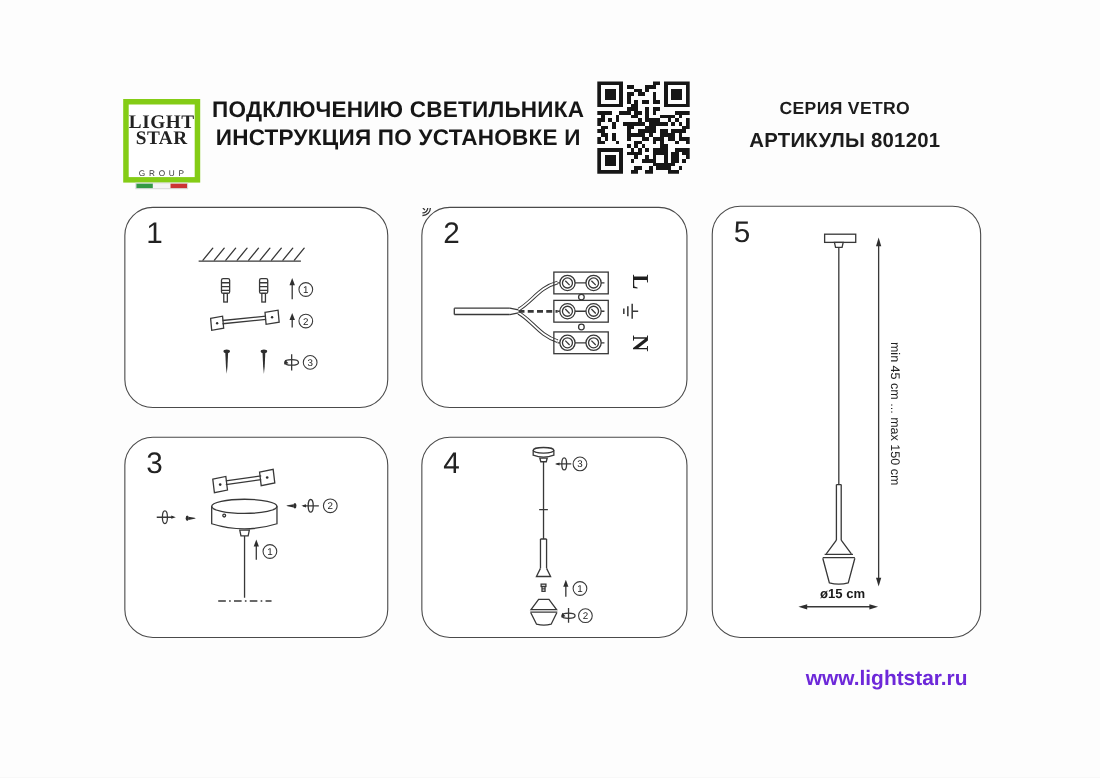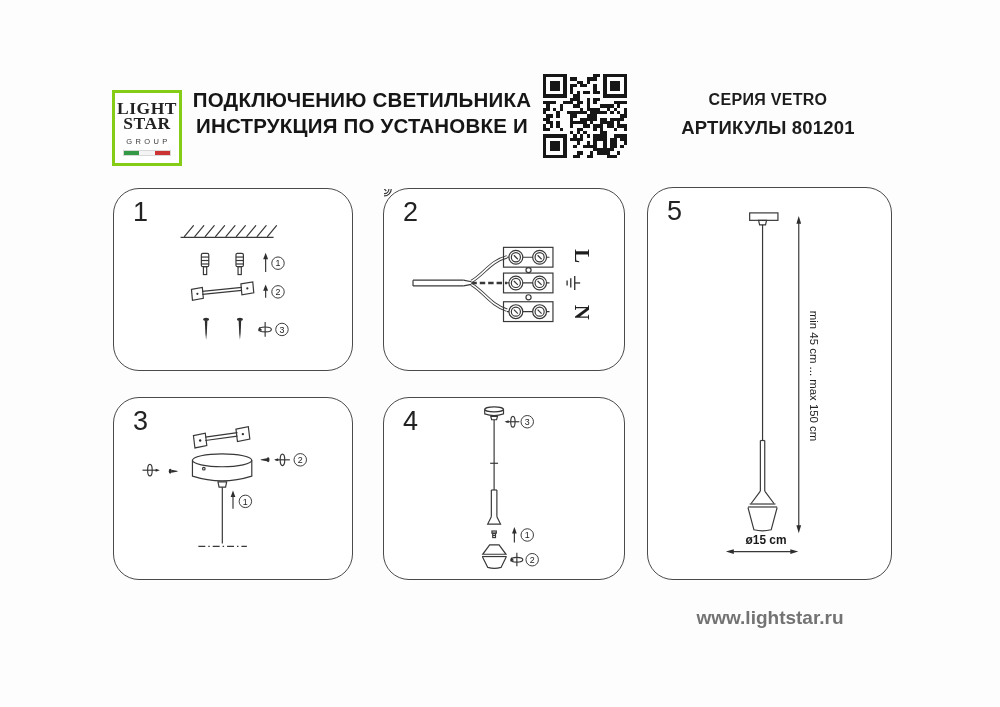--- a/index.html
+++ b/index.html
@@ -1,25 +1,25 @@
 <!DOCTYPE html>
 <html><head>
 <meta charset="utf-8">
 <style>
   html,body{margin:0;padding:0;background:#ffffff;}
   .page{position:relative;width:1000px;height:707px;background:#fdfdfd;outline:1px solid #e4e4e4;
         font-family:"Liberation Sans",sans-serif;color:#1c1c1c;overflow:hidden;}
 
   
   .logo-box{position:absolute;left:112px;top:90px;width:70px;height:76px;background:#fff;
-            border:3px solid #84cc16;box-sizing:border-box;text-align:center;}
+            border:5px solid #84cc16;box-sizing:border-box;text-align:center;}
   .logo-light,.logo-star{font-family:"Liberation Serif",serif;font-weight:700;font-size:17.5px;
             line-height:15px;letter-spacing:.5px;color:#222;}
   .logo-light{margin-top:8px;}
-  .logo-group{font-size:7.5px;letter-spacing:3.4px;margin-top:6px;color:#3a3a3a;padding-left:3px;}
+  .logo-group{font-size:7.5px;letter-spacing:3.4px;margin-top:20px;color:#3a3a3a;padding-left:3px;}
   .logo-flag{width:46px;height:4px;margin:4px auto 0;display:flex;border:.5px solid #d8d8d8;}
   .logo-flag span{flex:1;display:block;}
   .flag-g{background:#339944;}.flag-w{background:#f4f4f4;}.flag-r{background:#cc3333;}
 
   .title{position:absolute;left:186px;top:87px;width:352px;text-align:center;font-weight:700;
          font-size:20.5px;line-height:26px;letter-spacing:.2px;color:#161616;}
 
   .qr{position:absolute;left:543px;top:74px;width:84px;height:84px;fill:#161616;shape-rendering:crispEdges;}
 
   .series-block{position:absolute;left:653px;top:91px;width:230px;text-align:center;}
@@ -35,22 +35,22 @@
   .p5{left:647px;top:187px;width:245px;height:393px;}
   .pnum{position:absolute;left:19px;top:8px;font-size:27px;font-weight:400;color:#222;}
   .diagram{position:absolute;left:0;top:0;width:100%;height:100%;}
 
   .step-digit{fill:#222;stroke:none;font:400 9px "Liberation Sans",sans-serif;text-anchor:middle;}
   .step-circle{stroke:#3a3a3a;stroke-width:1;fill:none;}
   .wire-label{fill:#1e1e1e;stroke:none;font:700 21px "Liberation Serif",serif;text-anchor:middle;}
   .dim-text{fill:#222;stroke:none;font:400 11.5px "Liberation Sans",sans-serif;text-anchor:middle;}
   .dim-text-b{fill:#1a1a1a;stroke:none;font:700 12px "Liberation Sans",sans-serif;text-anchor:middle;}
 
-  .footer{position:absolute;left:645px;top:607px;width:250px;text-align:center;
-          font-size:19px;font-weight:700;color:#737373;}
+  .footer{position:absolute;left:681px;top:607px;width:250px;text-align:center;
+          font-size:19px;font-weight:700;color:#6d28d9;}
 </style>
 </head>
 <body>
 
 <div class="page">
 
   <div class="logo-box">
     <div class="logo-light">LIGHT</div>
     <div class="logo-star">STAR</div>
     <div class="logo-group">GROUP</div>

